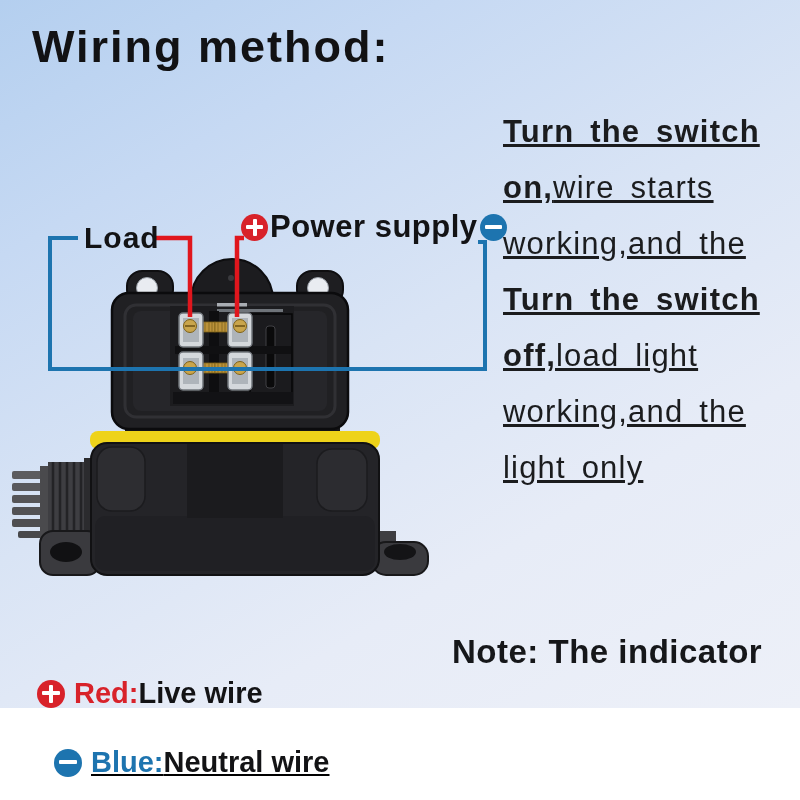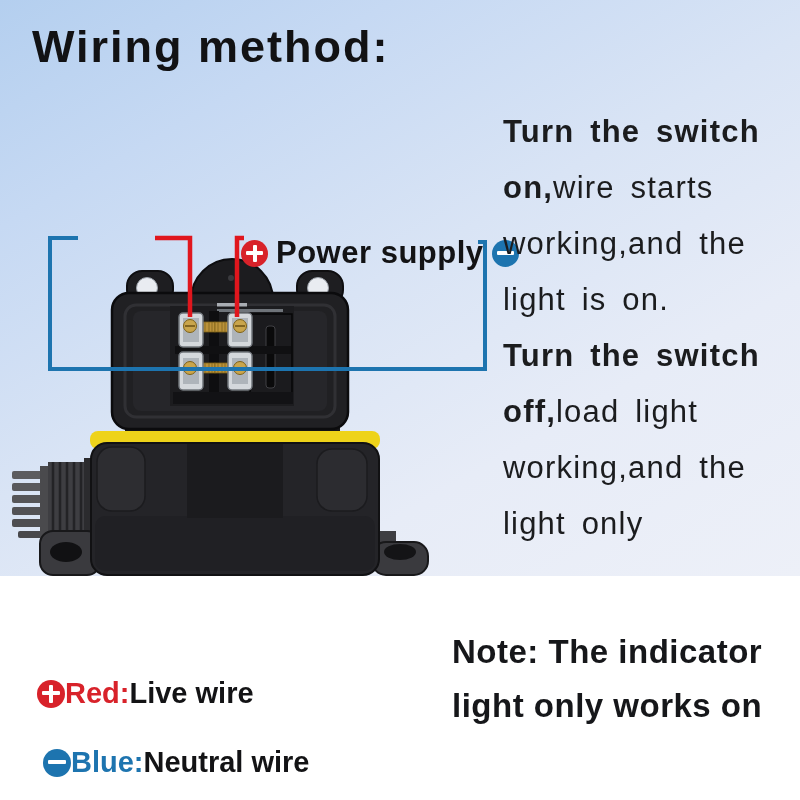--- a/index.html
+++ b/index.html
@@ -1,38 +1,38 @@
 <!DOCTYPE html>
 <html><head>
 <meta charset="utf-8">
 <style>
   html,body{margin:0;padding:0;}
   body{width:800px;height:800px;overflow:hidden;font-family:"Liberation Sans",sans-serif;}
-  .canvas{position:relative;width:800px;height:576px;
+  .canvas{position:relative;width:800px;height:708px;
     background:linear-gradient(150deg,#b4cfef 0%,#c6d9f3 22%,#d9e4f5 48%,#e7ecf7 72%,#edf0f8 100%);}
   .abs{position:absolute;}
   .title{left:32px;top:21px;font-size:45px;font-weight:700;color:#121214;letter-spacing:2px;}
   .scene{position:absolute;left:0;top:0;width:800px;height:800px;}
   .load-label{left:84px;top:221px;font-size:30px;font-weight:700;color:#131315;letter-spacing:1px;}
-  .ps-row{left:241px;top:238px;display:flex;align-items:center;height:30px;gap:8px;}
+  .ps-row{left:241px;top:212px;display:flex;align-items:center;height:30px;gap:2px;}
   .ps-label{font-size:31px;font-weight:700;color:#131315;letter-spacing:0.5px;white-space:nowrap;}
   .sym{display:inline-block;width:27px;height:27px;border-radius:50%;position:relative;flex:0 0 auto;}
   .sym::before{content:"";position:absolute;left:5px;right:5px;top:11.5px;height:4px;background:#fff;border-radius:1px;}
   .sym.plus::after{content:"";position:absolute;top:5px;bottom:5px;left:11.5px;width:4px;background:#fff;border-radius:1px;}
   .sym.plus{background:#d8222a;}
   .sym.minus{background:#1d74af;}
-  .instr{left:503px;top:104px;color:#1b1c1e;font-size:31px;line-height:56px;letter-spacing:1.2px;word-spacing:6px;}
+  .instr{left:503px;top:104px;color:#1b1c1e;font-size:31px;line-height:56px;letter-spacing:1.2px;word-spacing:6px;text-decoration:underline;}
   .instr .line{white-space:nowrap;}
   .instr .b{font-weight:700;}
   .note{left:452px;top:625px;color:#16171a;font-size:33px;font-weight:700;line-height:54px;letter-spacing:0.5px;}
   .note .line{white-space:nowrap;}
-  .legend-row{display:flex;align-items:center;font-size:29px;font-weight:700;white-space:nowrap;}
+  .legend-row{display:flex;align-items:center;gap:9px;font-size:29px;font-weight:700;white-space:nowrap;}
   .legend-row .sym{width:28px;height:28px;}
   .lg1{left:37px;top:677px;}
-  .lg2{left:43px;top:746px;}
+  .lg2{left:54px;top:746px;text-decoration:underline;}
   .term.red{color:#d8222a;}
   .term.blue{color:#1d74af;}
   .desc{color:#131315;}
 </style>
 </head>
 <body>
 
 <div class="canvas">
 
   <svg class="scene" viewBox="0 0 800 800" aria-hidden="true">
@@ -153,40 +153,39 @@
       </g>
     </g>
 
     <path d="M78,238 L50,238 L50,369 L485,369 L485,242 L478,242" fill="none" stroke="#1d74af" stroke-width="4"></path>
     <path d="M155,238 L190,238 L190,317" fill="none" stroke="#e0161d" stroke-width="4.5"></path>
     <path d="M244,238 L237,238 L237,317" fill="none" stroke="#e0161d" stroke-width="4.5"></path>
   </svg>
 
   <div class="abs title">Wiring method:</div>
 
+  <div class="abs load-label">Load</div>
   <div class="abs ps-row">
     <span class="sym plus"></span>
     <span class="ps-label">Power supply</span>
     <span class="sym minus"></span>
   </div>
 
   <div class="abs instr">
     <div class="line"><span class="b">Turn the switch</span><span></span></div>
     <div class="line"><span class="b">on,</span><span>wire starts</span></div>
     <div class="line"><span class="b"></span><span>working,and the</span></div>
-    <div class="line"><span class="b"></span><span>light is on.</span></div>
     <div class="line"><span class="b">Turn the switch</span><span></span></div>
     <div class="line"><span class="b">off,</span><span>load light</span></div>
     <div class="line"><span class="b"></span><span>working,and the</span></div>
     <div class="line"><span class="b"></span><span>light only</span></div>
   </div>
 
   <div class="abs note">
     <div class="line">Note: The indicator</div>
-    <div class="line">light only works on</div>
   </div>
 
   <div class="abs legend-row lg1">
     <span class="sym plus"></span>
     <span><span class="term red">Red:</span><span class="desc">Live wire</span></span>
   </div>
   <div class="abs legend-row lg2">
     <span class="sym minus"></span>
     <span><span class="term blue">Blue:</span><span class="desc">Neutral wire</span></span>
   </div>

